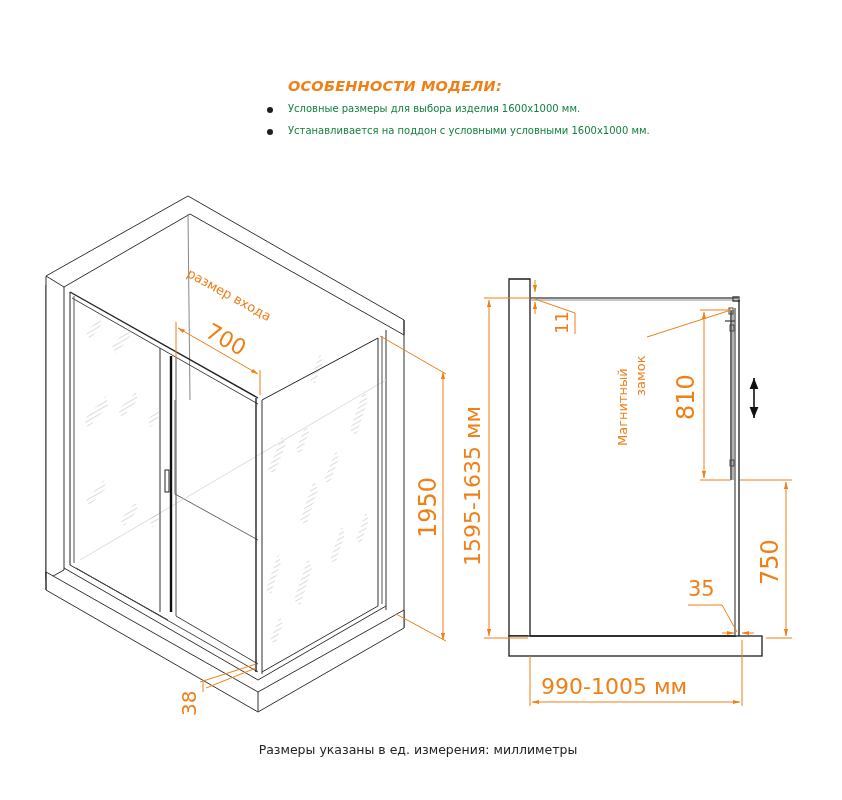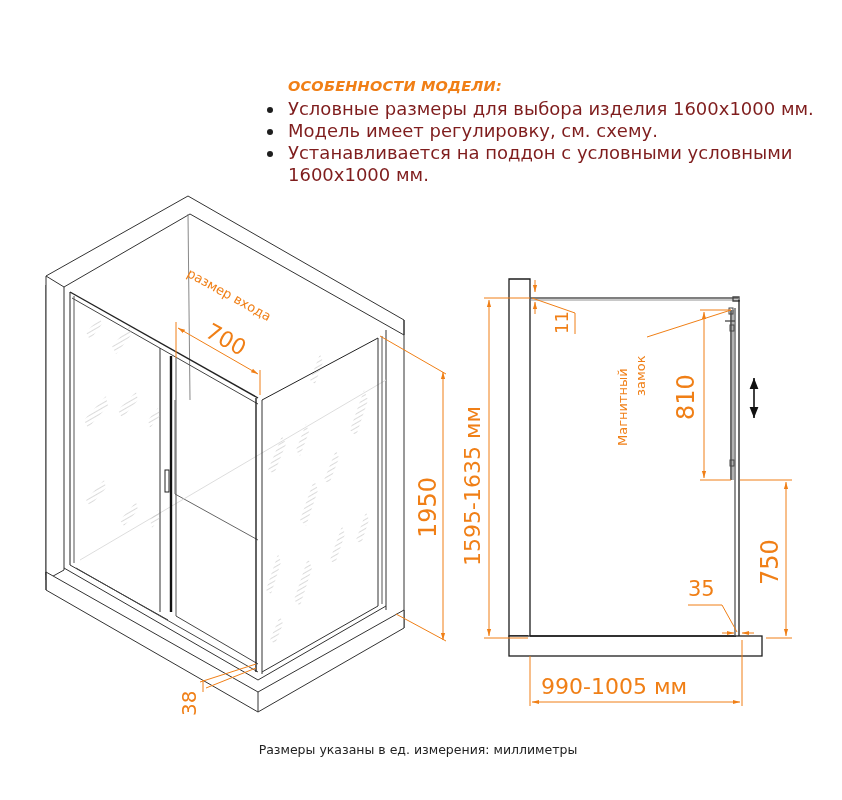--- a/index.html
+++ b/index.html
@@ -1,33 +1,32 @@
 <!DOCTYPE html>
 <html><head>
 <meta charset="utf-8">
 <style>
   html, body { margin: 0; padding: 0; background: #ffffff; }
   body { width: 842px; height: 800px; position: relative; overflow: hidden; font-family: "DejaVu Sans", sans-serif; }
   .features { position: absolute; left: 262px; top: 78px; width: 560px; }
   .features-title { color: #f07f16; font-weight: bold; font-size: 14.5px; letter-spacing: 0.2px; margin: 0 0 4px 26px; font-style: italic; }
   .features-list { list-style: none; margin: 0; padding: 0; }
-  .features-list li { position: relative; padding-left: 26px; font-size: 18px; line-height: 22px; color: #7f1d1d; }
+  .features-list li { position: relative; padding-left: 26px; font-size: 10px; line-height: 22px; color: #15803d; }
   .features-list li::before { content: ""; position: absolute; left: 5px; top: 9px; width: 6px; height: 6px; border-radius: 50%; background: #1e1e1e; }
   .diagram { position: absolute; left: 0; top: 0; }
   .footnote { position: absolute; left: 0; width: 836px; top: 742px; text-align: center; font-size: 12.5px; color: #222; }
   .dim-text { font-family: "DejaVu Sans", sans-serif; fill: #f07f16; }
 </style>
 </head>
 <body>
 
 <div class="features">
   <div class="features-title">ОСОБЕННОСТИ МОДЕЛИ:</div>
   <ul class="features-list">
     <li>Условные размеры для выбора изделия 1600х1000 мм.</li>
-    <li>Модель имеет регулировку, см. схему.</li>
     <li>Устанавливается на поддон с условными условными 1600х1000 мм.</li>
   </ul>
 </div>
 
 <svg class="diagram" width="842" height="800" viewBox="0 0 842 800" xmlns="http://www.w3.org/2000/svg">
   <defs>
     <marker id="arr" viewBox="0 0 10 10" refX="10" refY="5" markerWidth="7" markerHeight="7" orient="auto-start-reverse">
       <path d="M0,2 L10,5 L0,8 z" fill="#f07f16"></path>
     </marker>
     <marker id="arrk" viewBox="0 0 10 10" refX="10" refY="5" markerWidth="7" markerHeight="7" orient="auto-start-reverse">

